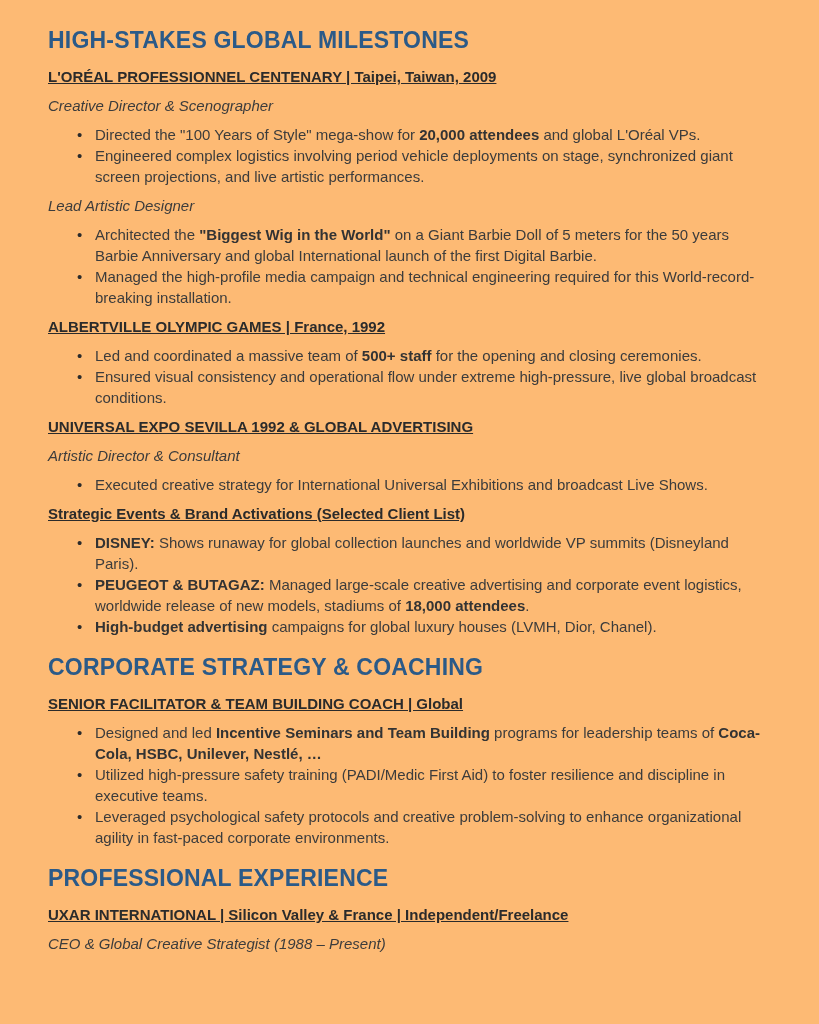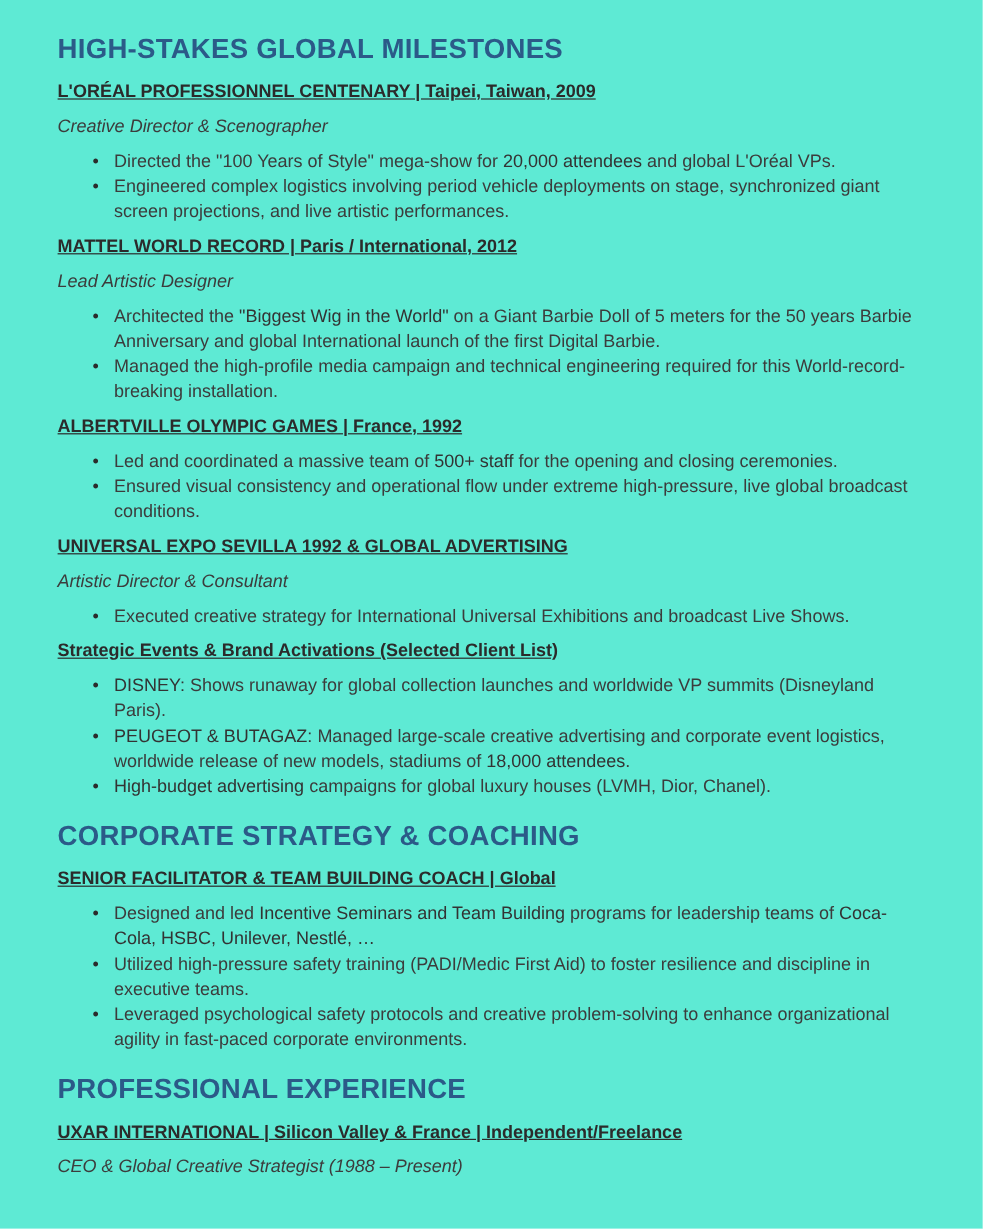--- a/index.html
+++ b/index.html
@@ -5,21 +5,21 @@
   html, body {
     margin: 0;
     padding: 0;
     background: #ffffff;
   }
   .page {
     width: 819px;
     height: 1024px;
     box-sizing: border-box;
     padding: 26px 47px 20px 48px;
-    background: #5eead4;
+    background: #fdba74;
     font-family: "Liberation Sans", sans-serif;
     font-size: 15px;
     line-height: 21px;
     color: #3c3c3c;
     overflow: hidden;
   }
   .section-title {
     font-family: "Liberation Sans", sans-serif;
     font-size: 23px;
     line-height: 28px;
@@ -52,36 +52,35 @@
     padding-left: 47px;
   }
   ul.bullets li::before {
     content: "\2022";
     position: absolute;
     left: 29px;
     top: 0;
     color: #2b2b2b;
   }
   .run.bold {
-    font-weight: 400;
+    font-weight: 700;
     color: #333333;
   }
 </style>
 </head>
 <body>
 
 <div class="page">
     <h1 class="section-title">HIGH-STAKES GLOBAL MILESTONES</h1>
     <p class="entry-heading">L'ORÉAL PROFESSIONNEL CENTENARY | Taipei, Taiwan, 2009</p>
     <p class="role-title">Creative Director &amp; Scenographer</p>
     <ul class="bullets">
       <li><span class="run">Directed the "100 Years of Style" mega-show for </span><span class="run bold">20,000 attendees</span><span class="run"> and global L'Oréal VPs.</span></li>
       <li><span class="run">Engineered complex logistics involving period vehicle deployments on stage, synchronized giant screen projections, and live artistic performances.</span></li>
     </ul>
-    <p class="entry-heading">MATTEL WORLD RECORD | Paris / International, 2012</p>
     <p class="role-title">Lead Artistic Designer</p>
     <ul class="bullets">
       <li><span class="run">Architected the </span><span class="run bold">"Biggest Wig in the World"</span><span class="run"> on a Giant Barbie Doll of 5 meters for the 50 years Barbie Anniversary and global International launch of the first Digital Barbie.</span></li>
       <li><span class="run">Managed the high-profile media campaign and technical engineering required for this World-record-breaking installation.</span></li>
     </ul>
     <p class="entry-heading">ALBERTVILLE OLYMPIC GAMES | France, 1992</p>
     <ul class="bullets">
       <li><span class="run">Led and coordinated a massive team of </span><span class="run bold">500+ staff</span><span class="run"> for the opening and closing ceremonies.</span></li>
       <li><span class="run">Ensured visual consistency and operational flow under extreme high-pressure, live global broadcast conditions.</span></li>
     </ul>

